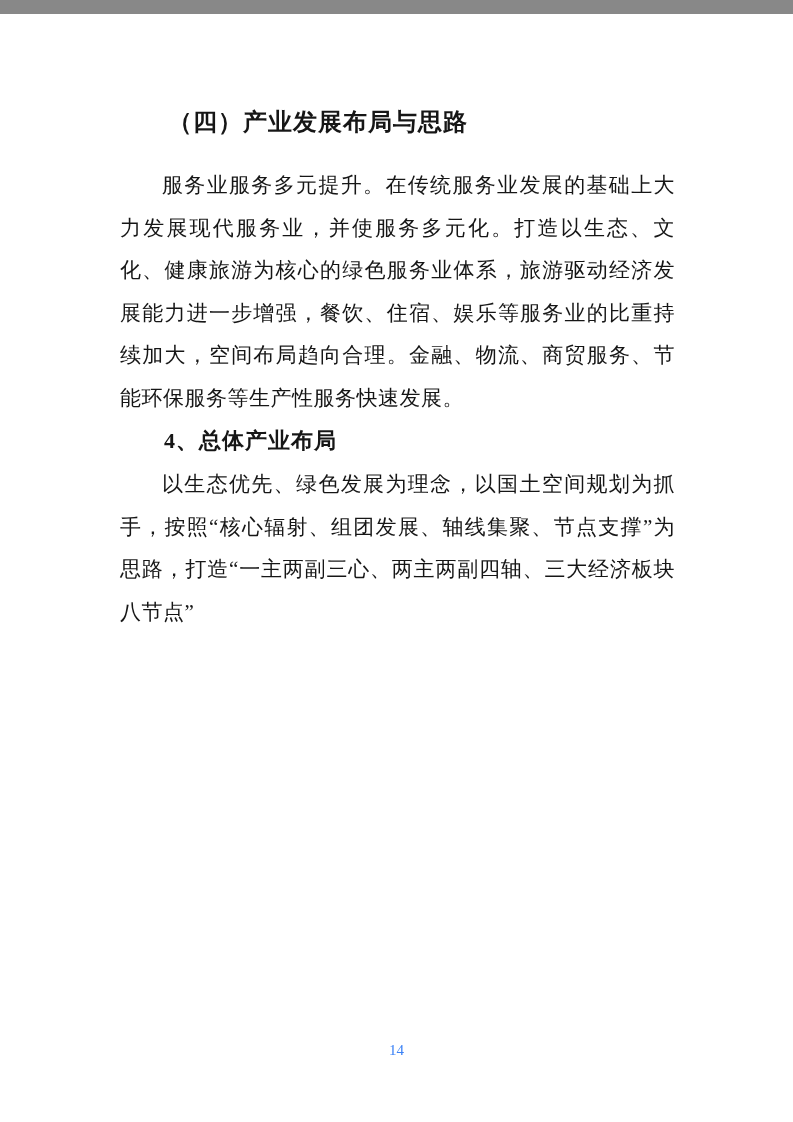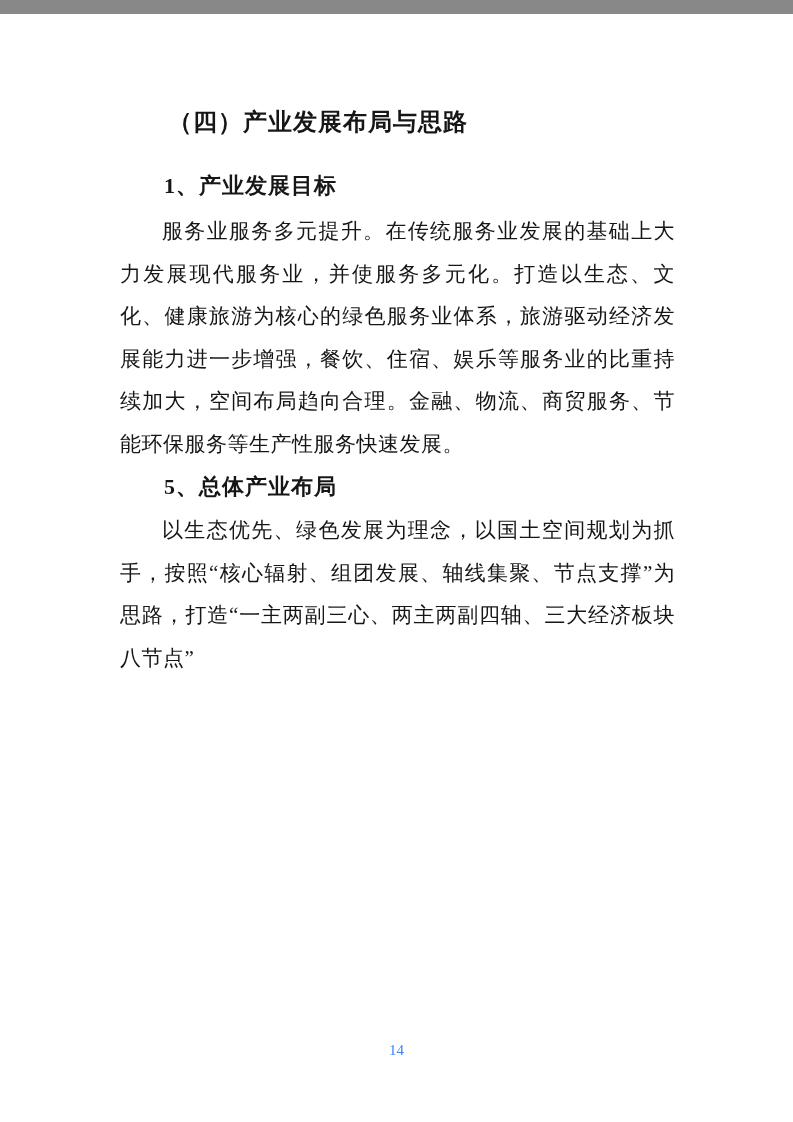--- a/index.html
+++ b/index.html
@@ -62,19 +62,18 @@
     font-size: 15px;
     color: #3b82f6;
   }
 </style>
 </head>
 <body>
 
 <div class="page">
   <div class="doc">
     <h1 class="blk">（四）产业发展布局与思路</h1>
-    <h2 class="blk">1、产业发展目标</h2>
     <p class="blk">服务业服务多元提升。在传统服务业发展的基础上大力发展现代服务业，并使服务多元化。打造以生态、文化、健康旅游为核心的绿色服务业体系，旅游驱动经济发展能力进一步增强，餐饮、住宿、娱乐等服务业的比重持续加大，空间布局趋向合理。金融、物流、商贸服务、节能环保服务等生产性服务快速发展。</p>
-    <h2 class="blk mid">5、总体产业布局</h2>
+    <h2 class="blk mid">4、总体产业布局</h2>
     <p class="blk">以生态优先、绿色发展为理念，以国土空间规划为抓手，按照“核心辐射、组团发展、轴线集聚、节点支撑”为思路，打造“一主两副三心、两主两副四轴、三大经济板块八节点”</p>
   </div>
   <div class="page-number">14</div>
 </div>
 
 </body></html>

